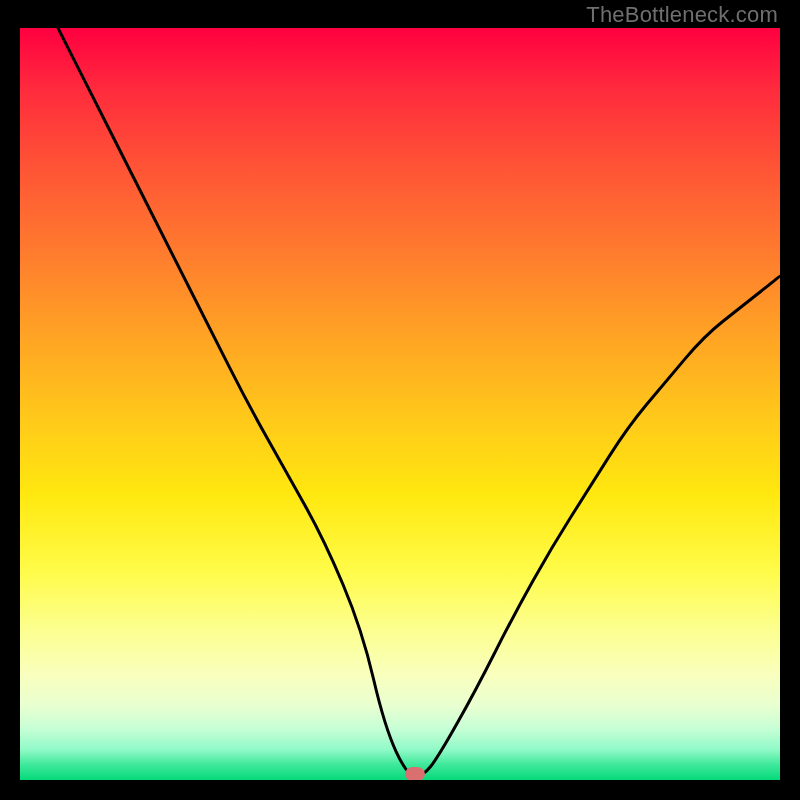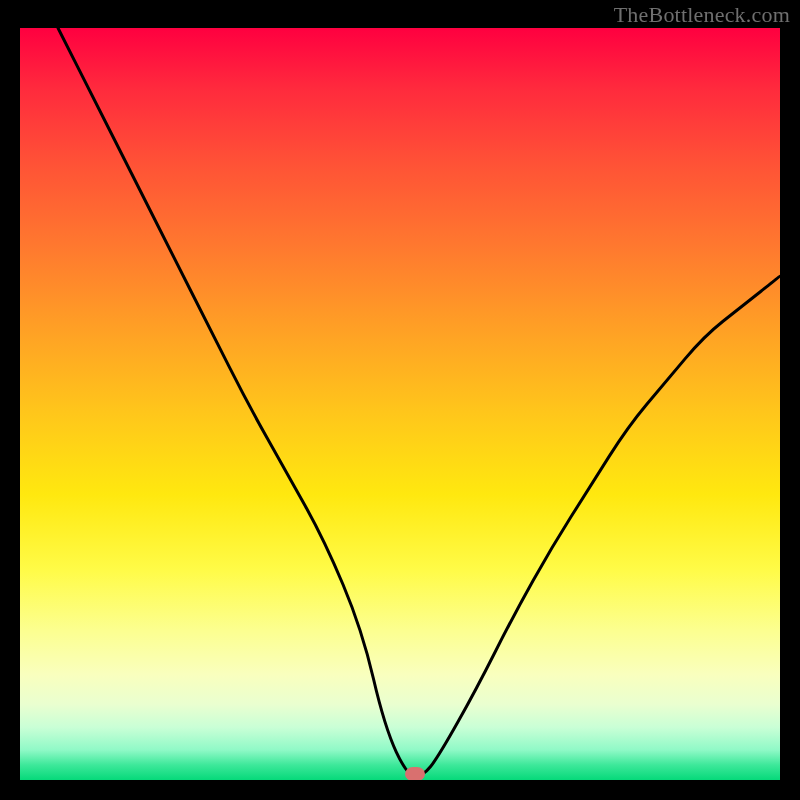--- a/index.html
+++ b/index.html
@@ -15,27 +15,26 @@
     position: absolute;
     left: 0;
     top: 0;
     width: 800px;
     height: 800px;
     background: #000;
   }
   .watermark {
     position: absolute;
     top: 2px;
-    right: 10px;
+    right: 22px;
     color: #6f6f6f;
     font-size: 22px;
     font-weight: 500;
     letter-spacing: 0.2px;
     z-index: 10;
-    font-family: Liberation Serif, serif;
   }
   .plot-area {
     position: absolute;
     left: 20px;
     top: 28px;
     width: 760px;
     height: 752px;
     overflow: hidden;
   }
   .gradient-bg {

